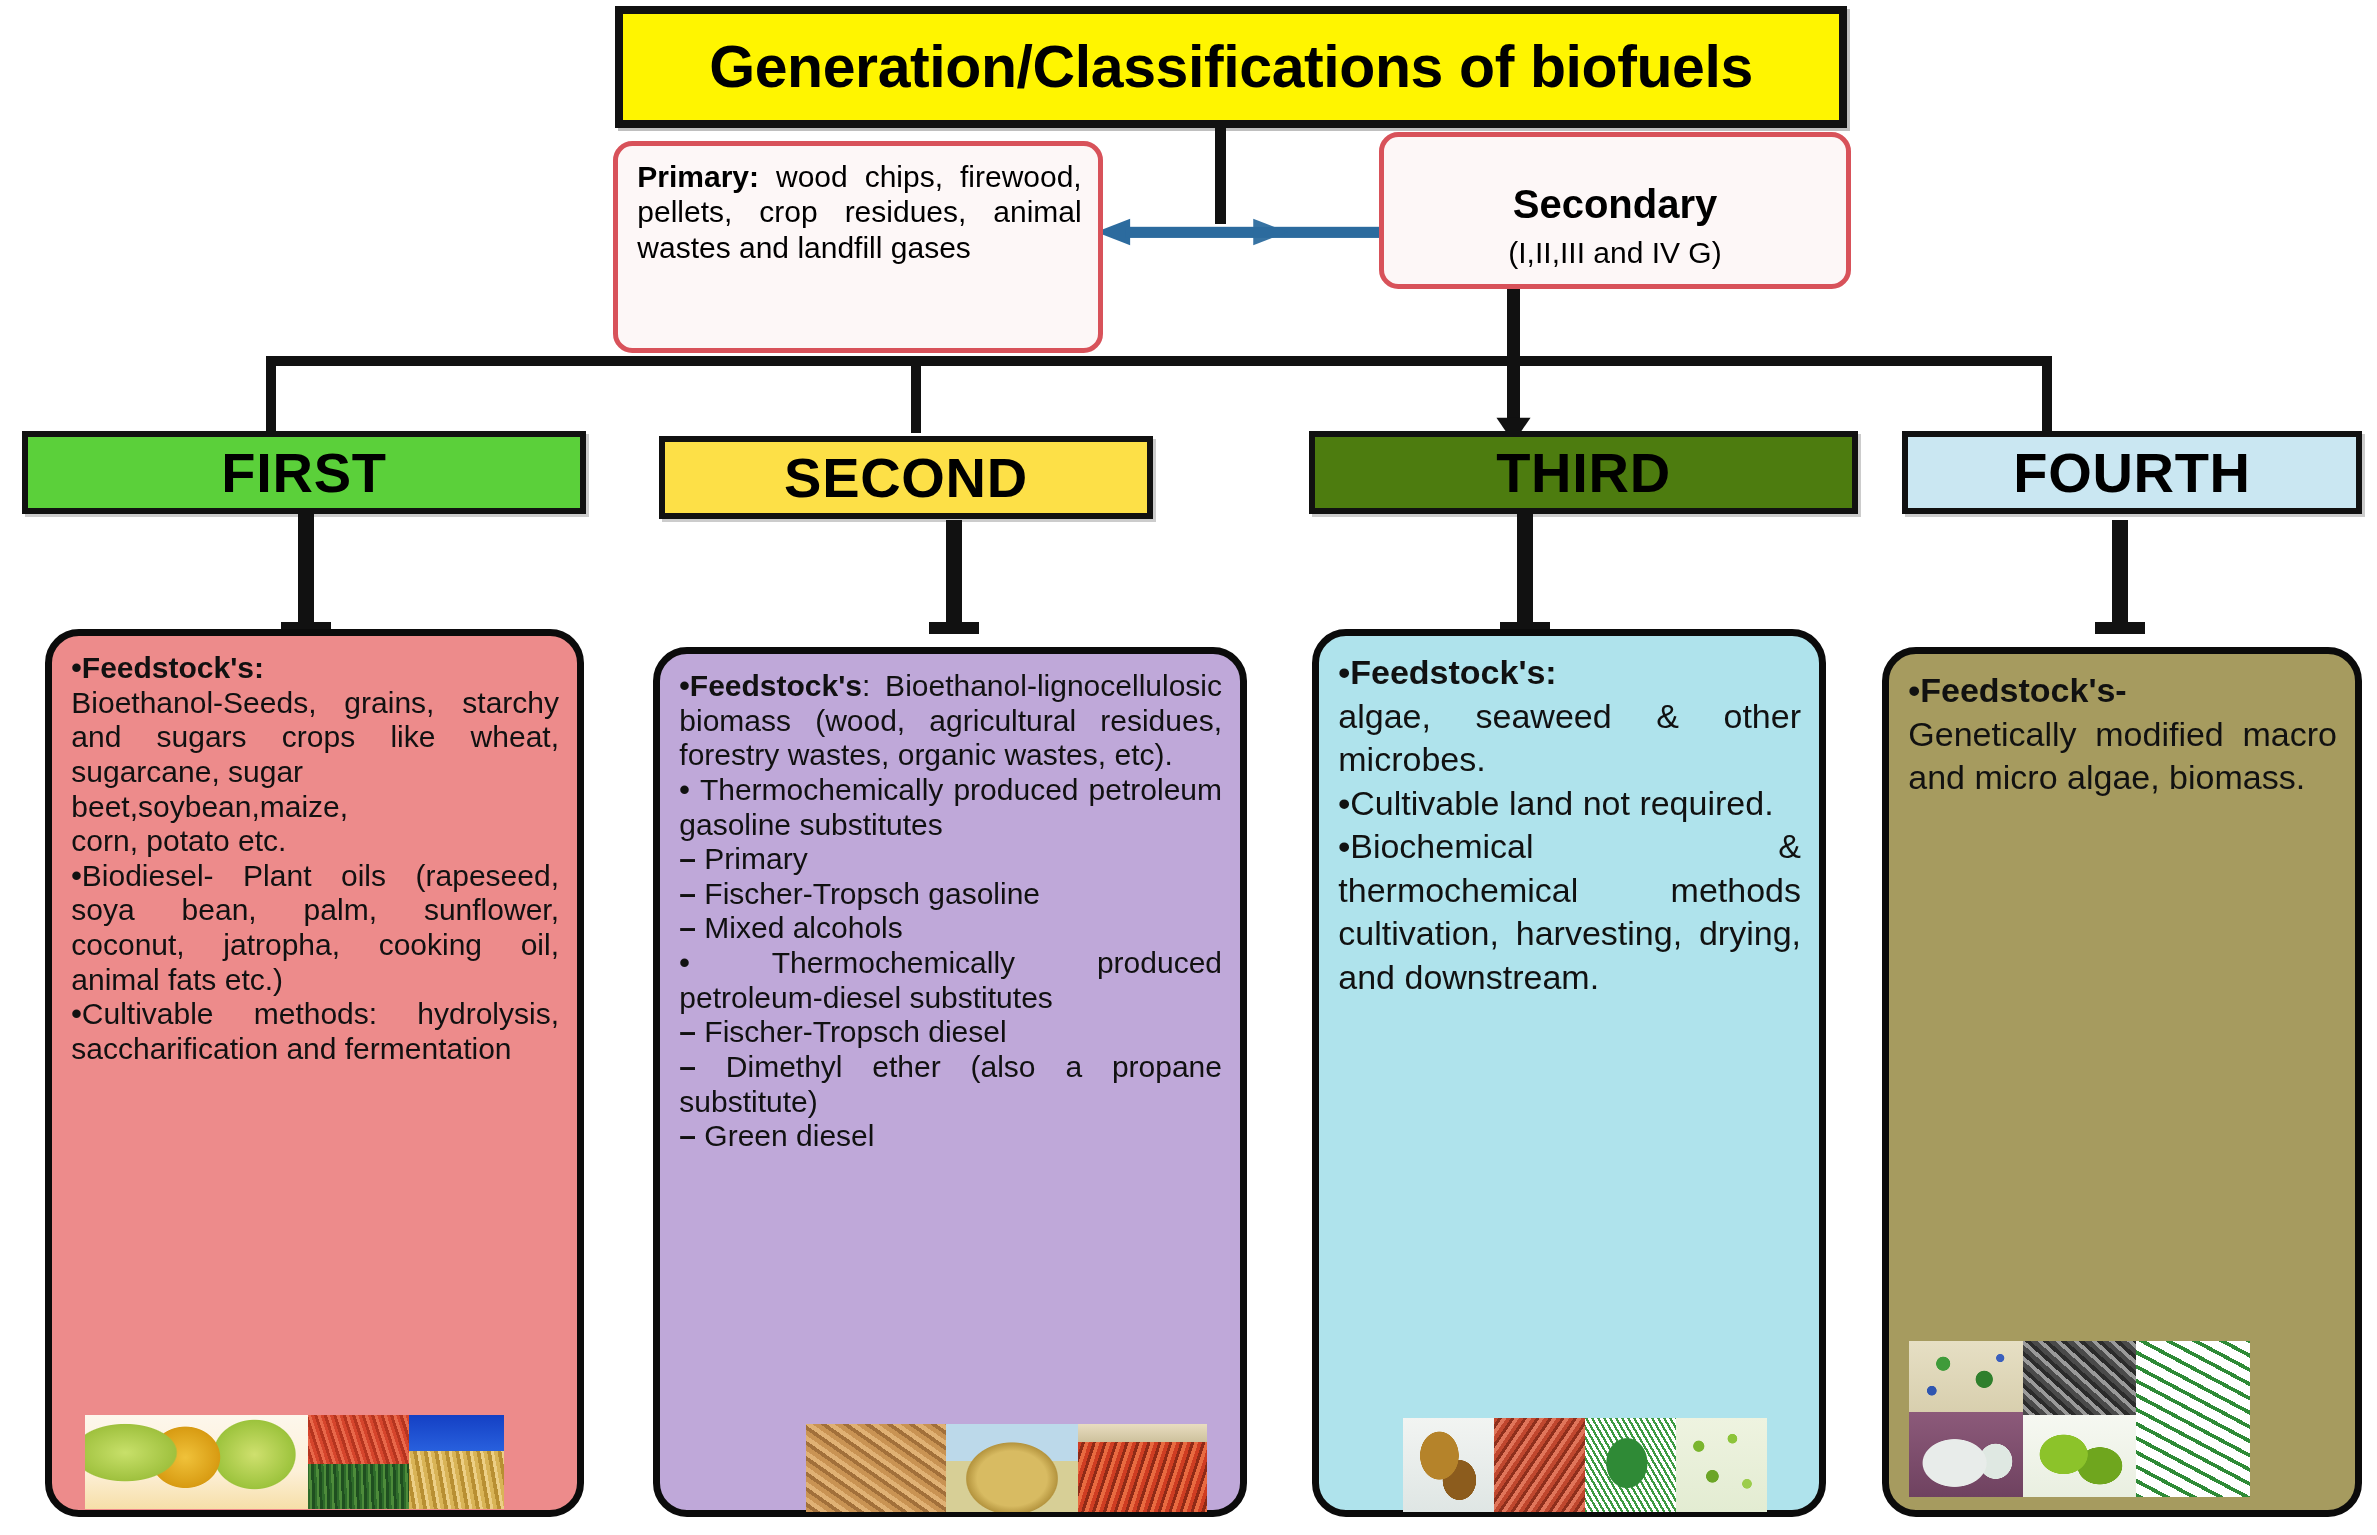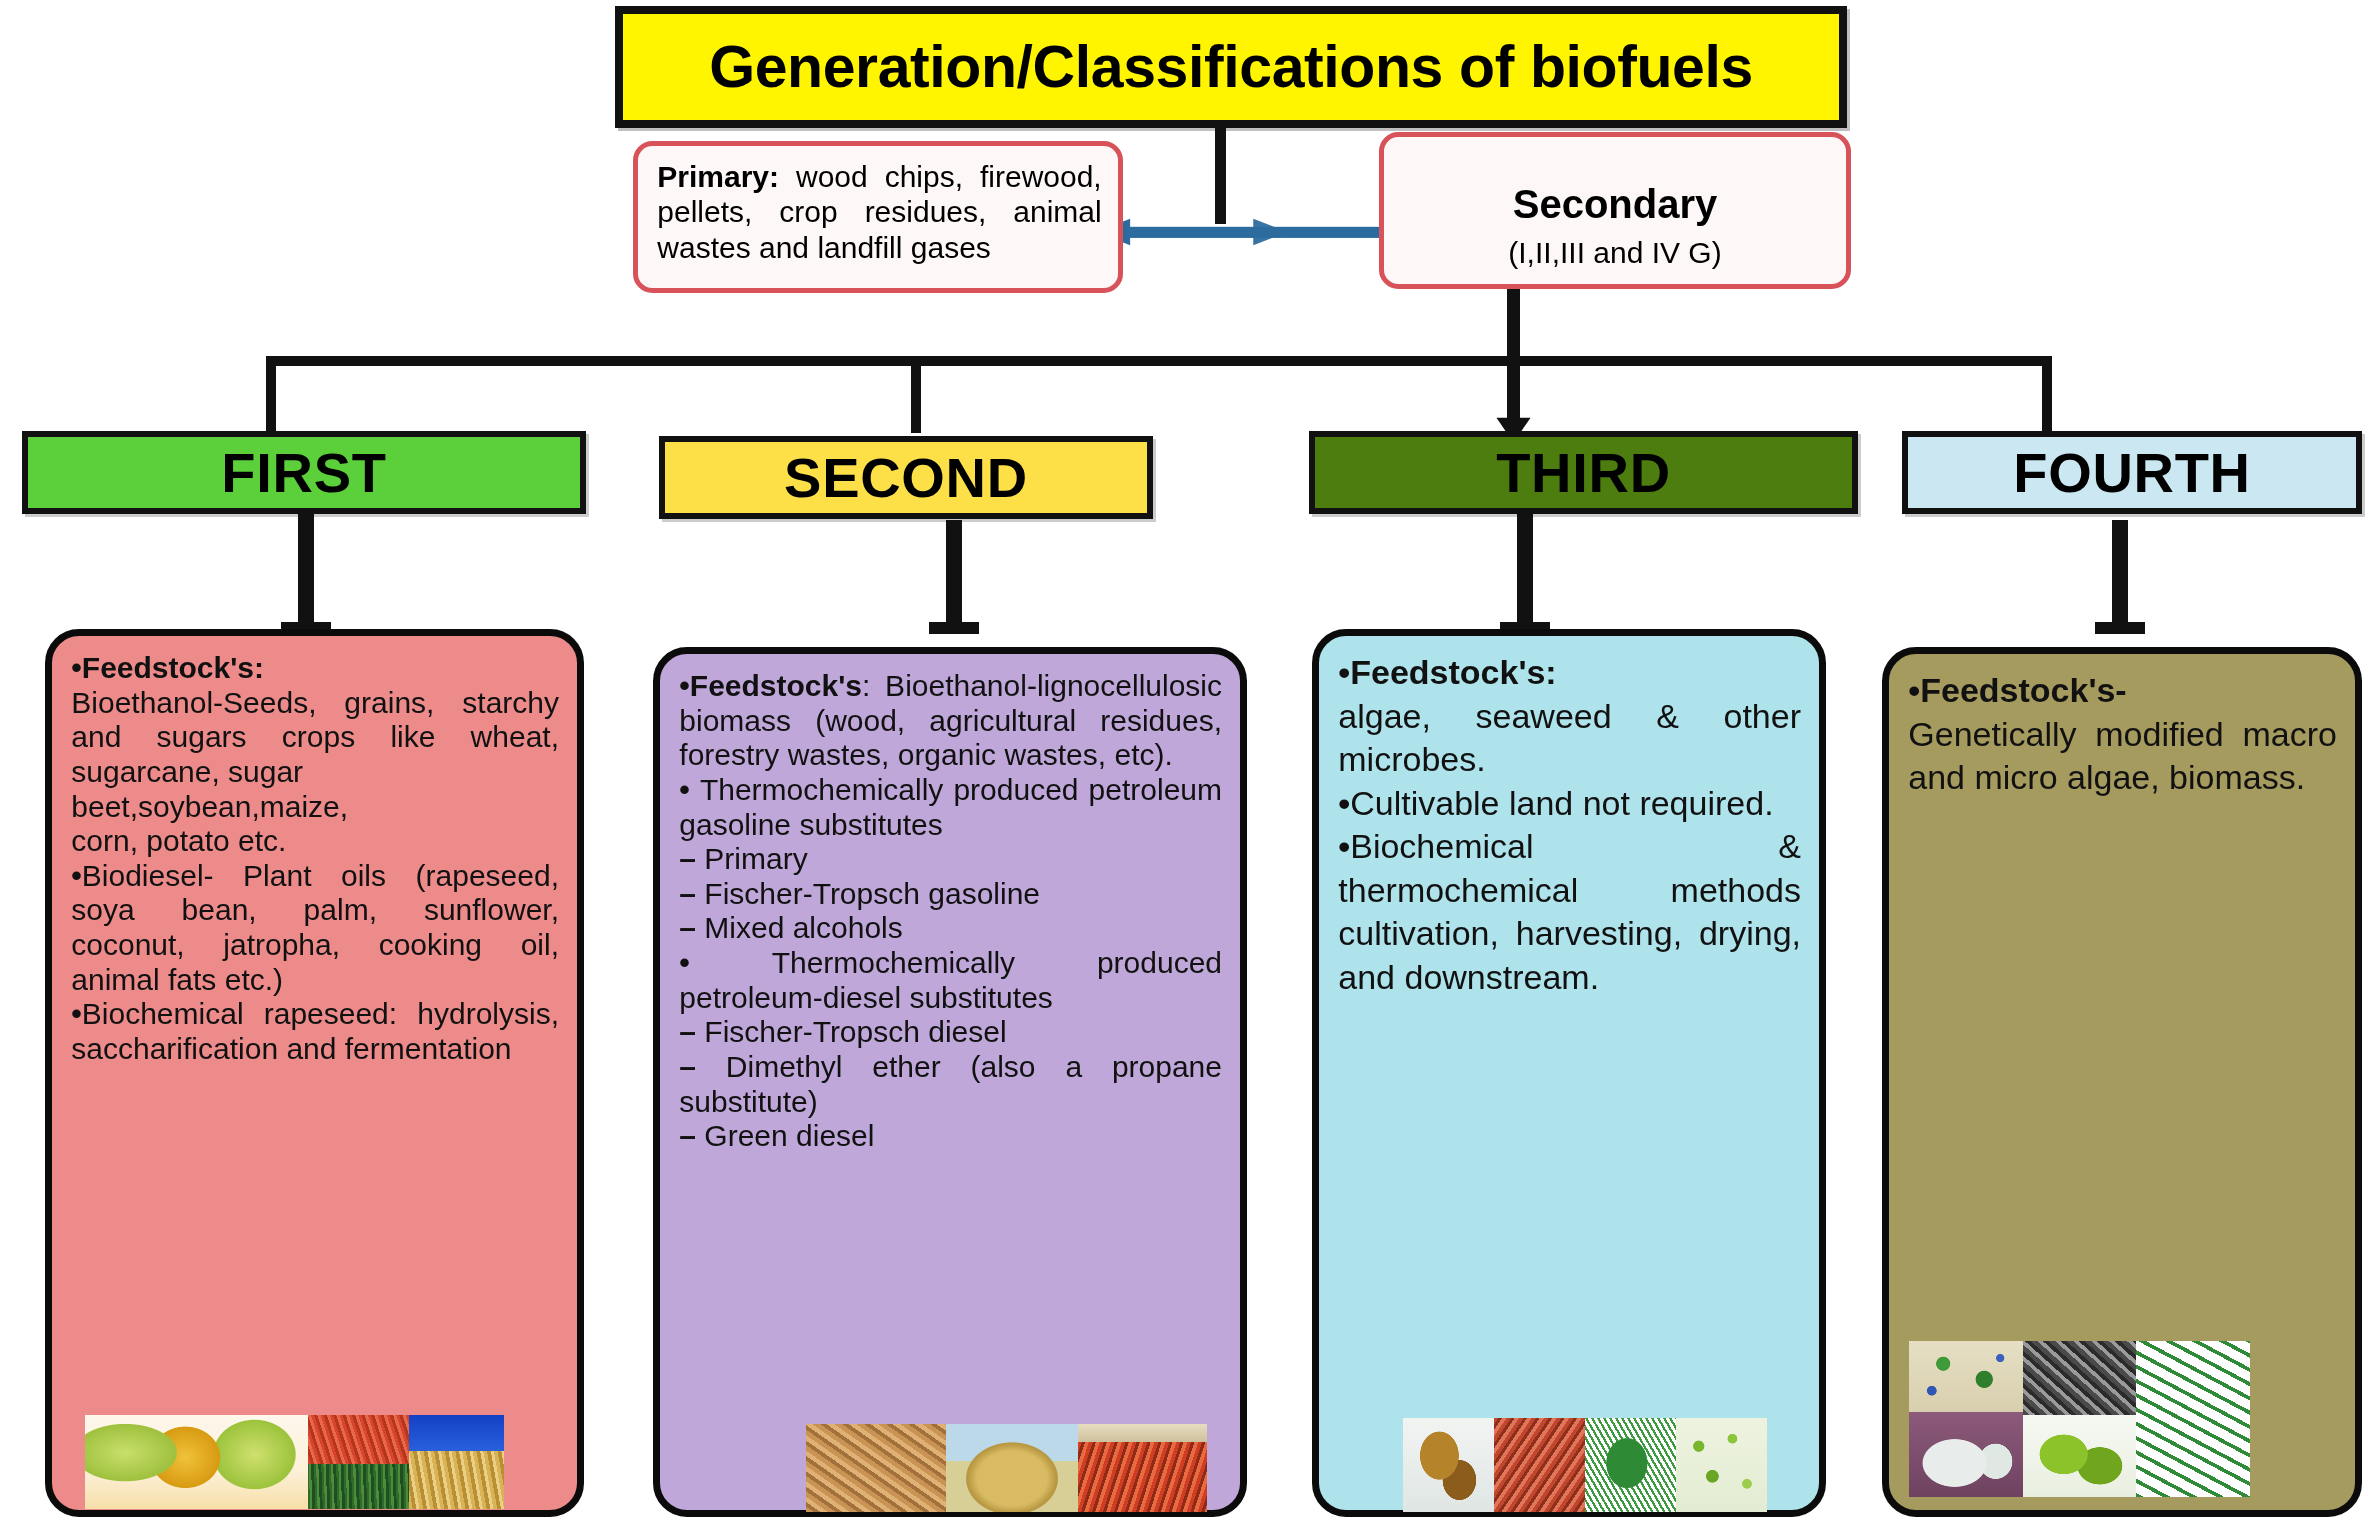--- a/index.html
+++ b/index.html
@@ -14,21 +14,21 @@
     background:#FFF500;border:8.2px solid #111;
     display:flex;align-items:center;justify-content:center;
     box-shadow:3px 3px 0 rgba(0,0,0,.25);
   }
   #title-text{font-size:59px;font-weight:bold;color:#000;letter-spacing:-0.4px;white-space:nowrap;}
 
   
   .round-card{
     background:#FDF7F7;border:5.2px solid #D8525A;border-radius:19.3px;
   }
-  #primary-box{left:633px;top:141px;width:490px;height:152px;padding:13.4px 16.3px 7.4px 19.3px;}
+  #primary-box{left:613px;top:141px;width:490px;height:212px;padding:13.4px 16.3px 7.4px 19.3px;}
   #primary-text{
     font-size:30px;line-height:1.17;color:#000;text-align:justify;
     text-align-last:left;-moz-text-align-last:left;
   }
   #primary-text b{font-weight:bold;}
 
   #secondary-box{left:1379px;top:132px;width:472px;height:157px;
                  display:flex;flex-direction:column;align-items:center;justify-content:center;}
   #secondary-title{font-size:40px;font-weight:bold;color:#000;line-height:1.02;margin-top:32px;}
   #secondary-sub{font-size:30px;color:#000;line-height:1.1;margin-top:11px;}
@@ -240,21 +240,21 @@
 <div class="abs thick-stem" id="stem-4"></div>
 <div class="abs stem-cap" id="cap-4"></div>
 
 <div class="abs gen-card" id="card-first">
   <div class="body-text" id="body-0">
       <div><span class="bullet">•</span><b>Feedstock's:</b></div>
       <div><span>Bioethanol-Seeds, grains, starchy and sugars crops like wheat, sugarcane, sugar</span></div>
       <div><span>beet,soybean,maize,</span></div>
       <div><span>corn, potato etc.</span></div>
       <div><span class="bullet">•</span><span>Biodiesel- Plant oils (rapeseed, soya bean, palm, sunflower, coconut, jatropha, cooking oil, animal fats etc.)</span></div>
-      <div><span class="bullet">•</span><span>Biochemical rapeseed: hydrolysis, saccharification and fermentation</span></div>
+      <div><span class="bullet">•</span><span>Cultivable methods: hydrolysis, saccharification and fermentation</span></div>
     </div>
 </div>
 <div class="abs gen-card" id="card-second">
   <div class="body-text" id="body-1">
       <div><span class="bullet">•</span><b>Feedstock's</b><span>: Bioethanol-lignocellulosic biomass (wood, agricultural residues, forestry wastes, organic wastes, etc).</span></div>
       <div><span class="bullet">• </span><span>Thermochemically produced petroleum gasoline substitutes</span></div>
       <div><span class="bullet">– </span><span>Primary</span></div>
       <div><span class="bullet">– </span><span>Fischer-Tropsch gasoline</span></div>
       <div><span class="bullet">– </span><span>Mixed alcohols</span></div>
       <div><span class="bullet">• </span><span>Thermochemically produced petroleum-diesel substitutes</span></div>

